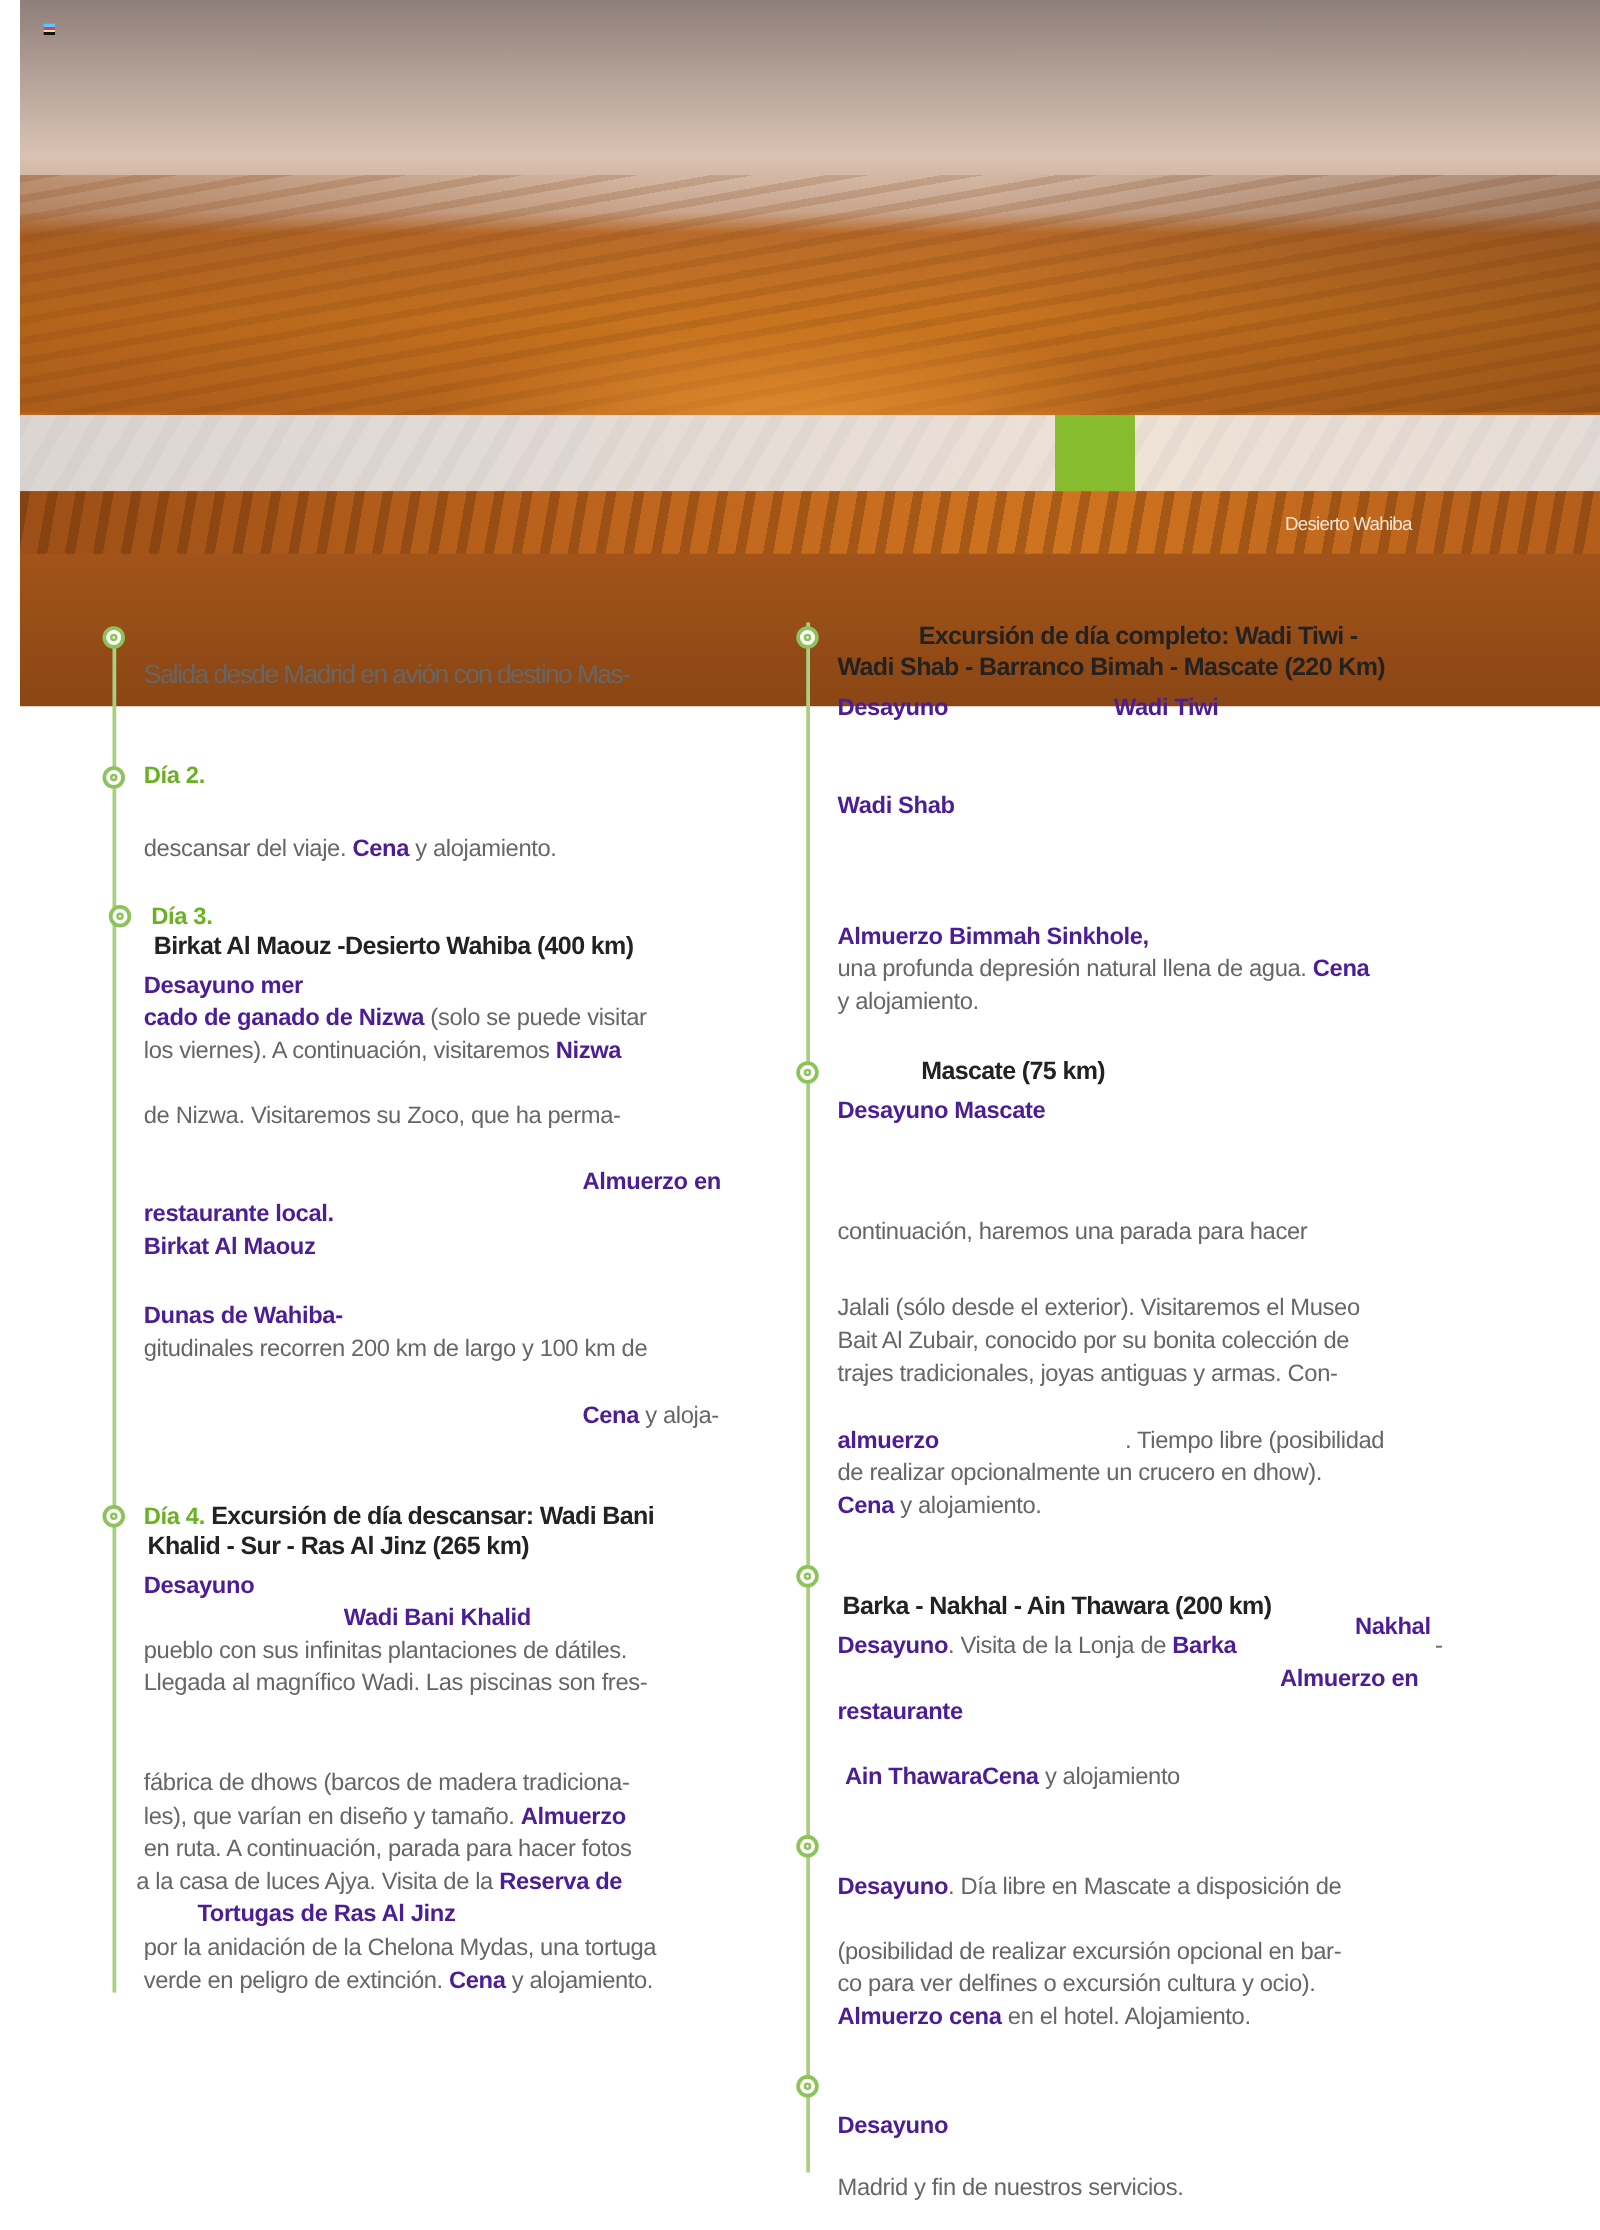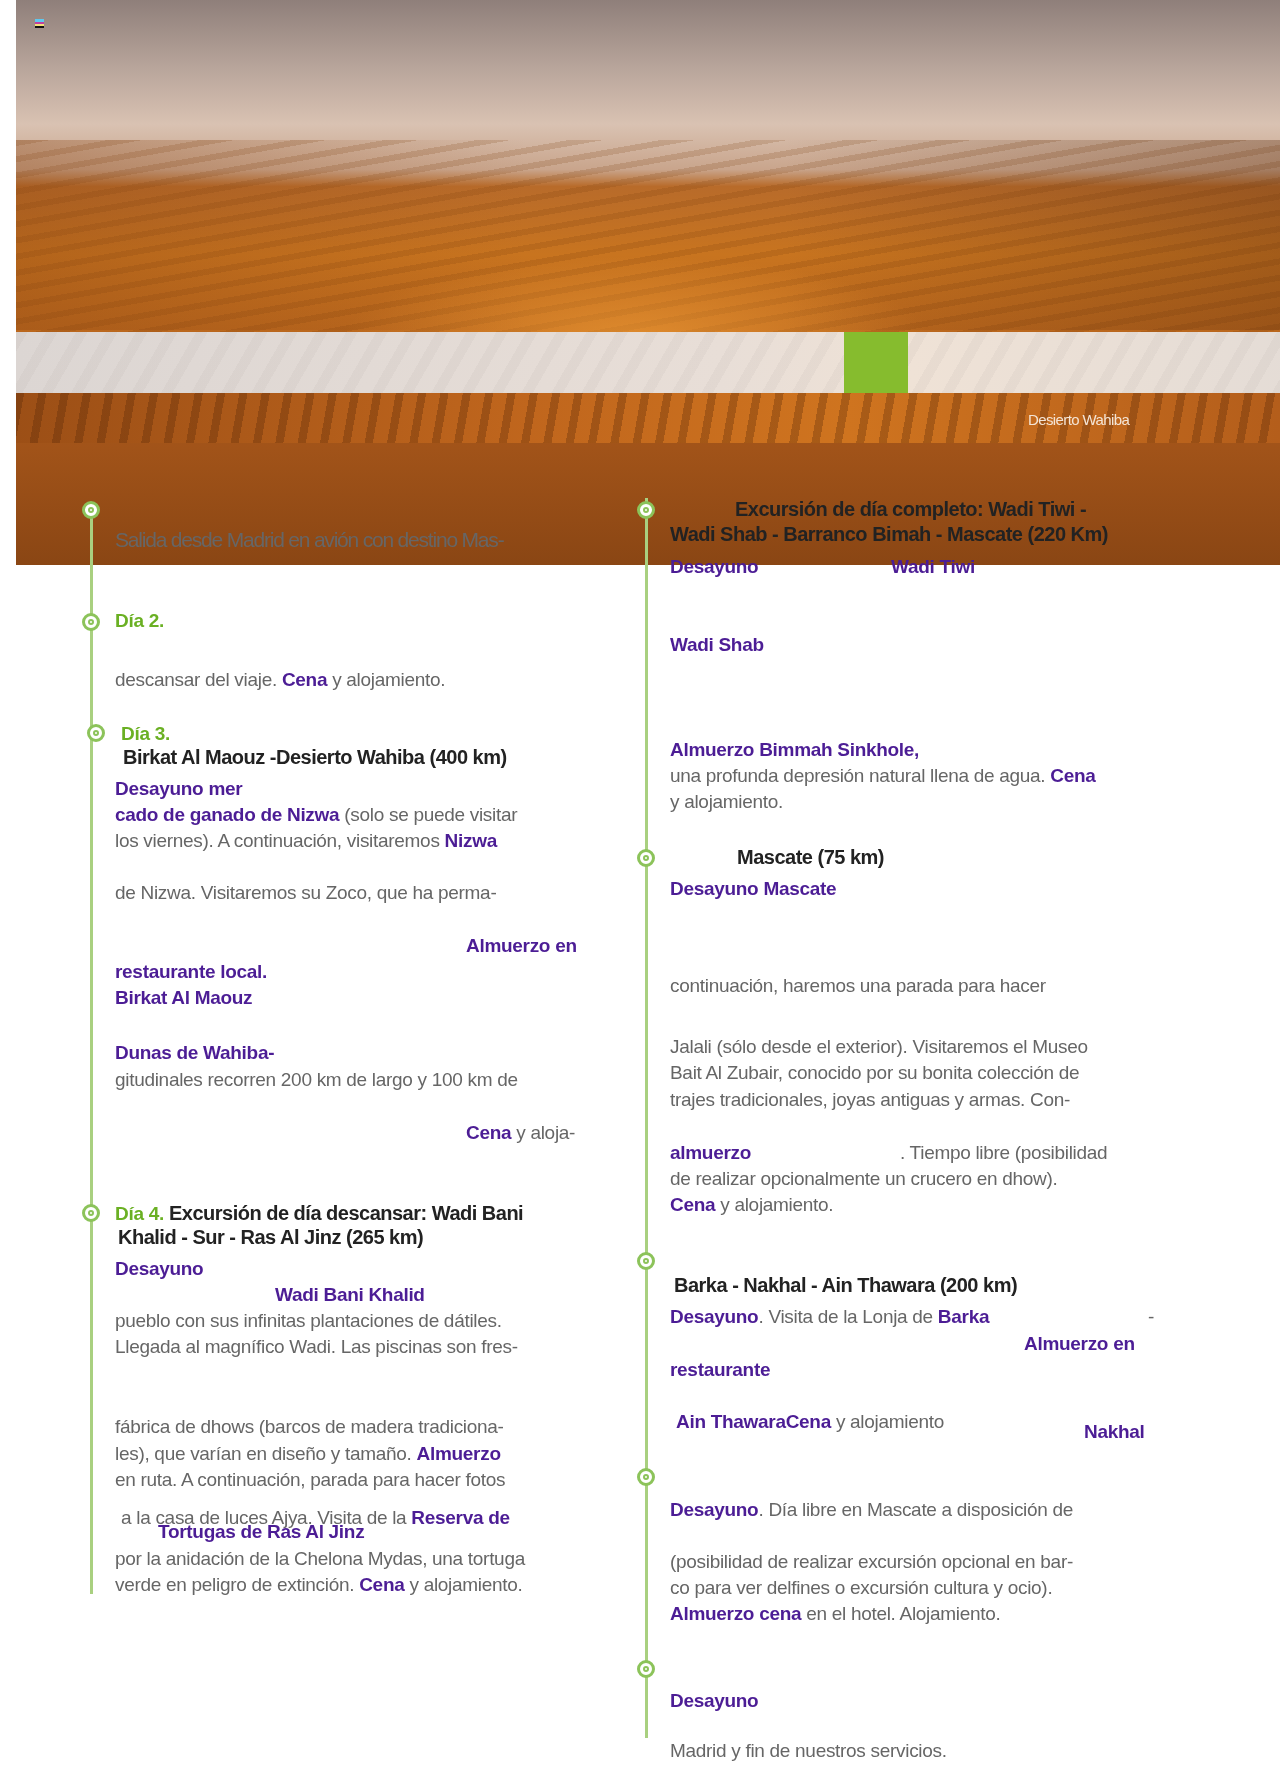--- a/index.html
+++ b/index.html
@@ -119,21 +119,21 @@
 <div>
   <div class="t" style="left:115px; top:1201px;"><span class="g">Día 4.</span><span class="head"> Excursión de día descansar: Wadi Bani</span></div>
   <div class="t head" style="left:118px; top:1225px;">Khalid - Sur - Ras Al Jinz (265 km)</div>
   <div class="t b" style="left:115px; top:1257px;">Desayuno</div>
   <div class="t b" style="left:275px; top:1283px;">Wadi Bani Khalid</div>
   <div class="t r" style="left:115px; top:1309px;">pueblo con sus infinitas plantaciones de dátiles.</div>
   <div class="t r" style="left:115px; top:1335px;">Llegada al magnífico Wadi. Las piscinas son fres-</div>
   <div class="t r" style="left:115px; top:1415px;">fábrica de dhows (barcos de madera tradiciona-</div>
   <div class="t" style="left:115px; top:1442px;"><span class="r">les), que varían en diseño y tamaño. </span><span class="b">Almuerzo</span></div>
   <div class="t r" style="left:115px; top:1468px;">en ruta. A continuación, parada para hacer fotos</div>
-  <div class="t" style="left:121px; top:1494px;margin-top:12px;"><span class="r">a la casa de luces Ajya. Visita de la </span><span class="b">Reserva de</span></div>
+  <div class="t" style="left:109px; top:1494px;"><span class="r">a la casa de luces Ajya. Visita de la </span><span class="b">Reserva de</span></div>
   <div class="t b" style="left:114px; top:1520px;margin-left:44px;">Tortugas de Ras Al Jinz</div>
   <div class="t r" style="left:115px; top:1547px;">por la anidación de la Chelona Mydas, una tortuga</div>
   <div class="t" style="left:115px; top:1573px;"><span class="r">verde en peligro de extinción. </span><span class="b">Cena</span><span class="r"> y alojamiento.</span></div>
 </div>
 
 <div>
   <div class="t head" style="left:735px; top:497px;">Excursión de día completo: Wadi Tiwi -</div>
   <div class="t head" style="left:670px; top:522px;">Wadi Shab - Barranco Bimah - Mascate (220 Km)</div>
   <div class="t b" style="left:670px; top:555px;">Desayuno</div>
   <div class="t b" style="left:891px; top:555px;">Wadi Tiwi</div>
@@ -155,21 +155,21 @@
   <div class="t r" style="left:670px; top:1167px;">de realizar opcionalmente un crucero en dhow).</div>
   <div class="t" style="left:670px; top:1193px;"><span class="b">Cena</span><span class="r"> y alojamiento.</span></div>
 </div>
 
 <div>
   <div class="t head" style="left:674px; top:1273px;">Barka - Nakhal - Ain Thawara (200 km)</div>
   <div class="t" style="left:670px; top:1305px;"><span class="b">Desayuno</span><span class="r">. Visita de la Lonja de </span><span class="b">Barka</span></div>
   <div class="t r" style="left:1148px; top:1305px;">-</div>
   <div class="t b" style="left:1024px; top:1332px;">Almuerzo en</div>
   <div class="t b" style="left:670px; top:1358px;">restaurante</div>
-  <div class="t b" style="left:1084px; top:1420px;">Nakhal</div>
+  <div class="t b" style="left:1084px; top:1290px;">Nakhal</div>
   <div class="t" style="left:676px; top:1410px;"><span class="b">Ain ThawaraCena</span><span class="r"> y alojamiento</span></div>
 </div>
 
 <div>
   <div class="t" style="left:670px; top:1498px;"><span class="b">Desayuno</span><span class="r">. Día libre en Mascate a disposición de</span></div>
   <div class="t r" style="left:670px; top:1550px;">(posibilidad de realizar excursión opcional en bar-</div>
   <div class="t r" style="left:670px; top:1576px;">co para ver delfines o excursión cultura y ocio).</div>
   <div class="t" style="left:670px; top:1602px;"><span class="b">Almuerzo cena</span><span class="r"> en el hotel. Alojamiento.</span></div>
 </div>
 

